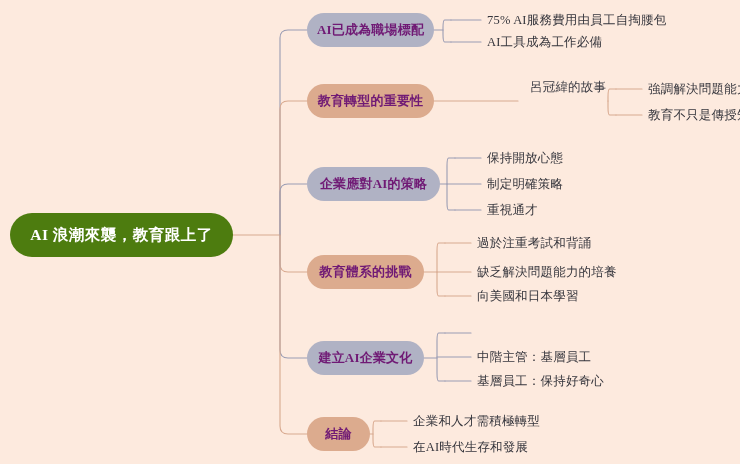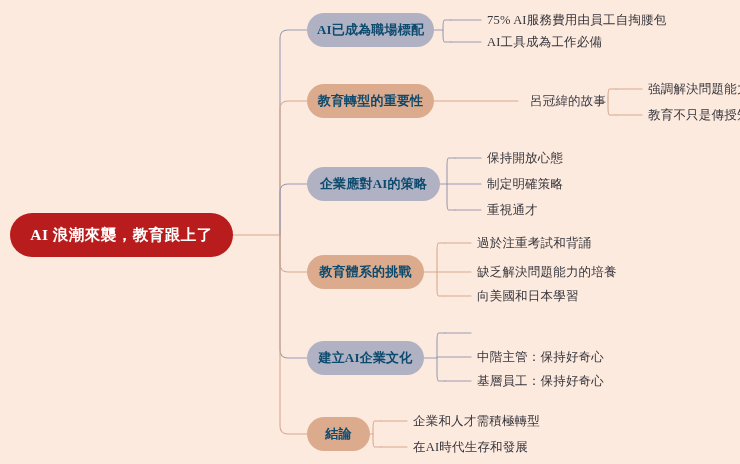--- a/index.html
+++ b/index.html
@@ -28,21 +28,21 @@
     pointer-events: none;
   }
 
   
   .root-node {
     position: absolute;
     left: 10px;
     top: 213px;
     width: 223px;
     height: 44px;
-    background: #b91c1c;
+    background: #4d7c0f;
     border-radius: 22px;
     display: flex;
     align-items: center;
     justify-content: center;
     box-sizing: border-box;
     padding: 0 14px;
   }
   .root-label {
     color: #ffffff;
     font-family: "Liberation Serif", "DejaVu Serif", serif;
@@ -59,21 +59,21 @@
     border-radius: 17px;
     display: flex;
     align-items: center;
     justify-content: center;
     box-sizing: border-box;
     padding: 0 13px;
   }
   .branch-node.blue  { background: #b0b2c4; }
   .branch-node.tan   { background: #dcab8e; }
   .branch-label {
-    color: #0c4a6e;
+    color: #701a75;
     font-family: "Liberation Serif", "DejaVu Serif", serif;
     font-weight: bold;
     font-size: 13px;
     white-space: nowrap;
     letter-spacing: 0.2px;
   }
 
   
   .mid-label {
     position: absolute;
@@ -145,42 +145,42 @@
 
   <div class="branch-node blue" style="left:307px; top:13px; width:127px;">
     <span class="branch-label">AI已成為職場標配</span>
   </div>
   <div class="leaf-label" style="left:487px; top:20px;">75% AI服務費用由員工自掏腰包</div>
   <div class="leaf-label" style="left:487px; top:42px;">AI工具成為工作必備</div>
 
   <div class="branch-node tan" style="left:307px; top:84px; width:127px;">
     <span class="branch-label">教育轉型的重要性</span>
   </div>
-  <div class="mid-label" style="left:530px; top:101px;">呂冠緯的故事</div>
+  <div class="mid-label" style="left:530px; top:87px;">呂冠緯的故事</div>
   <div class="leaf-label" style="left:648px; top:89px;">強調解決問題能力</div>
   <div class="leaf-label" style="left:648px; top:115px;">教育不只是傳授知識</div>
 
   <div class="branch-node blue" style="left:307px; top:167px; width:133px;">
     <span class="branch-label">企業應對AI的策略</span>
   </div>
   <div class="leaf-label" style="left:487px; top:158px;">保持開放心態</div>
   <div class="leaf-label" style="left:487px; top:184px;">制定明確策略</div>
   <div class="leaf-label" style="left:487px; top:210px;">重視通才</div>
 
   <div class="branch-node tan" style="left:307px; top:255px; width:117px;text-align:right;">
     <span class="branch-label">教育體系的挑戰</span>
   </div>
   <div class="leaf-label" style="left:477px; top:272px;">缺乏解決問題能力的培養</div>
   <div class="leaf-label" style="left:477px; top:243px;">過於注重考試和背誦</div>
   <div class="leaf-label" style="left:477px; top:296px;">向美國和日本學習</div>
 
   <div class="branch-node blue" style="left:307px; top:341px; width:117px;">
     <span class="branch-label">建立AI企業文化</span>
   </div>
-  <div class="leaf-label" style="left:477px; top:357px;">中階主管：保持好奇心</div>
+  <div class="leaf-label" style="left:477px; top:357px;">中階主管：基層員工</div>
   <div class="leaf-label" style="left:477px; top:381px;">基層員工：保持好奇心</div>
 
   <div class="branch-node tan" style="left:307px; top:417px; width:63px;">
     <span class="branch-label">結論</span>
   </div>
   <div class="leaf-label" style="left:413px; top:421px;">企業和人才需積極轉型</div>
   <div class="leaf-label" style="left:413px; top:447px;">在AI時代生存和發展</div>
 
 </div>
 

